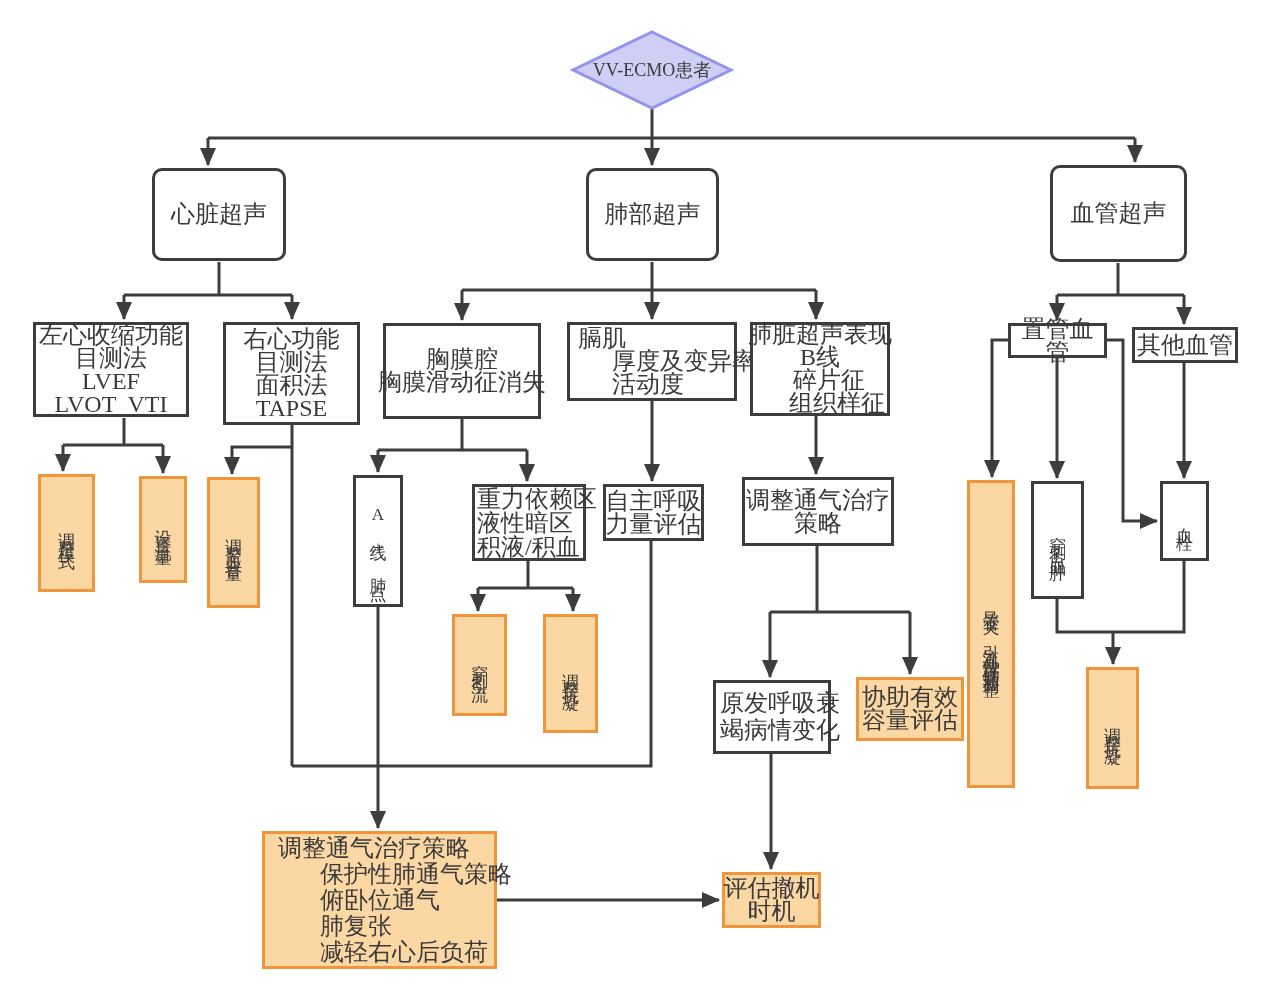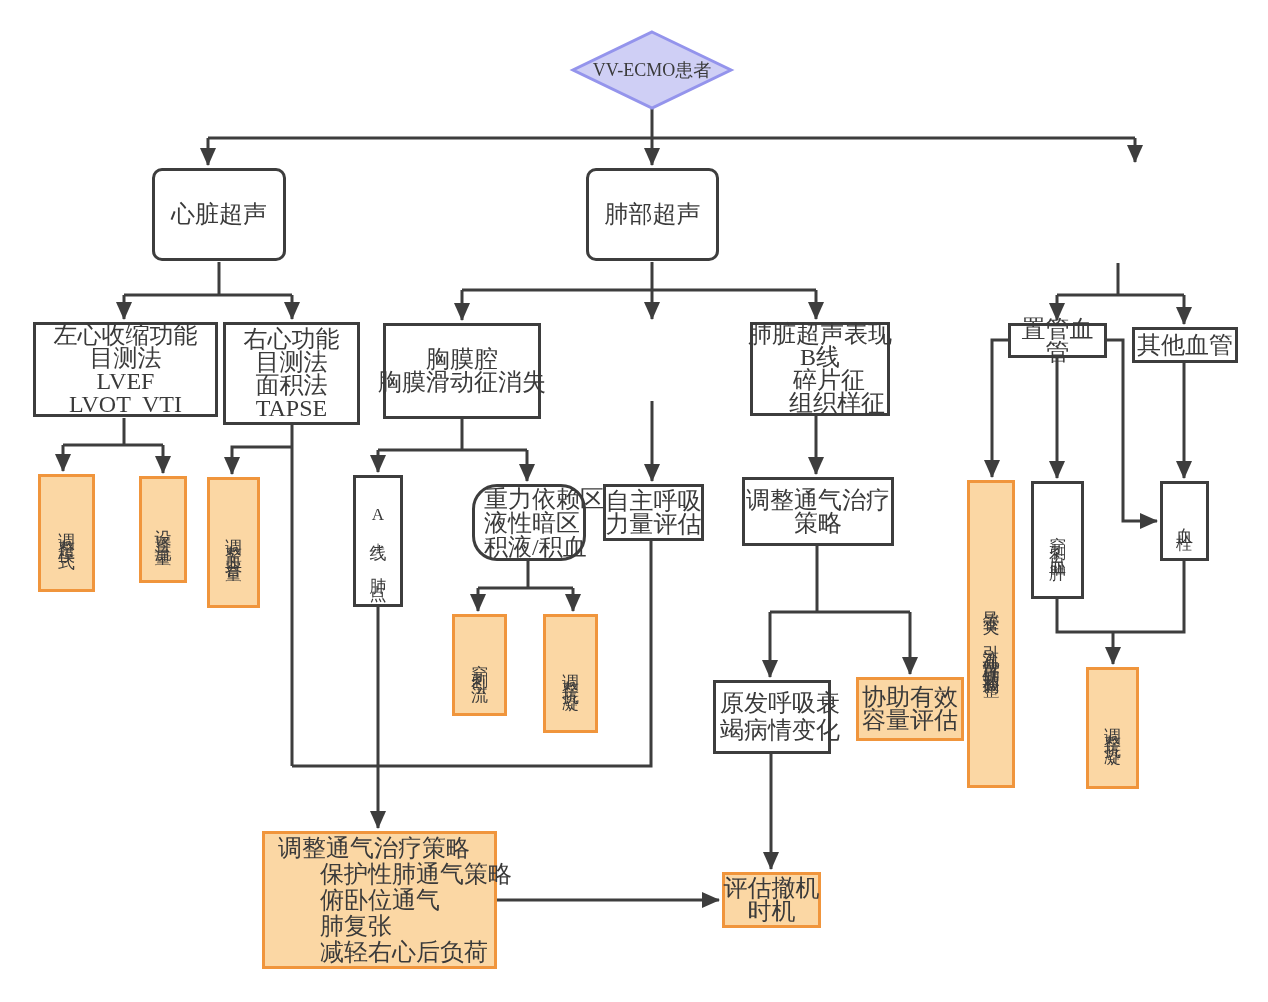--- a/index.html
+++ b/index.html
@@ -26,21 +26,21 @@
   .rounded{border-radius:10px;}
   .orange{background:var(--orange-fill);border-color:var(--orange-border);}
   .vert{
     flex-direction:row;writing-mode:vertical-rl;text-orientation:upright;
     letter-spacing:7px;font-size:17px;line-height:1;
   }
   .vert.tall{letter-spacing:4px;}
   .ln{white-space:pre;}
   .diaphragm-box{align-items:flex-start;text-align:left;padding-left:8px;}
   .diaphragm-box .ln:nth-child(n+2){margin-left:34px;}
-  .gravity-box{align-items:flex-start;text-align:left;padding-left:9px;line-height:24px;border-radius:25px;}
+  .gravity-box{align-items:flex-start;text-align:left;padding-left:2px;line-height:24px;}
   .lungsigns-box .ln:nth-child(3){margin-left:18px;}
   .lungsigns-box .ln:nth-child(4){margin-left:34px;text-align:right;}
   .vent-box{align-items:flex-start;text-align:left;padding-left:13px;line-height:26px;}
   .vent-box .ln:nth-child(n+2){margin-left:42px;}
   .resp-box{line-height:27px;padding-left:16px;}
   .diamond-label{
     position:absolute;display:flex;align-items:center;justify-content:center;
     font-size:18px;background:transparent;border:none;
   }
 </style>
@@ -111,41 +111,47 @@
 
     <polygon class="diamond-shape" points="652,32 731,70 652,108 573,70"></polygon>
   </svg>
 
   <div class="diamond-label" style="left:574px;top:52px;width:156px;height:36px">
     <span>VV-ECMO患者</span>
   </div>
 
   <div class="node rounded" style="left:152px;top:168px;width:134px;height:93px">心脏超声</div>
   <div class="node rounded" style="left:586px;top:168px;width:133px;height:93px">肺部超声</div>
-
-  <div class="node" style="left:33px;top:322px;width:185px;height:95px">
+  <div class="node rounded" style="left:1050px;top:165px;width:137px;height:97px">血管超声</div>
+
+  <div class="node" style="left:33px;top:322px;width:156px;height:95px">
       <div class="ln">左心收缩功能</div>
       <div class="ln">目测法</div>
       <div class="ln">LVEF</div>
       <div class="ln">LVOT  VTI</div>
     </div>
   <div class="node" style="left:223px;top:322px;width:137px;height:103px">
       <div class="ln">右心功能</div>
       <div class="ln">目测法</div>
       <div class="ln">面积法</div>
       <div class="ln">TAPSE</div>
     </div>
 
   <div class="node orange vert" style="left:38px;top:474px;width:57px;height:118px">调整模式</div>
   <div class="node orange vert" style="left:139px;top:476px;width:48px;height:107px">设置流量</div>
   <div class="node orange vert" style="left:207px;top:477px;width:53px;height:131px">调整血容量</div>
 
   <div class="node" style="left:383px;top:323px;width:158px;height:96px">
       <div class="ln">胸膜腔</div>
       <div class="ln">胸膜滑动征消失</div>
+    </div>
+  <div class="node diaphragm-box" style="left:567px;top:322px;width:170px;height:79px">
+      <div class="ln">膈肌</div>
+      <div class="ln">厚度及变异率</div>
+      <div class="ln">活动度</div>
     </div>
   <div class="node lungsigns-box" style="left:750px;top:322px;width:140px;height:94px">
       <div class="ln">肺脏超声表现</div>
       <div class="ln">B线</div>
       <div class="ln">碎片征</div>
       <div class="ln">组织样征</div>
     </div>
 
   <div class="node vert" style="left:353px;top:475px;width:50px;height:132px">A线+肺点</div>
   <div class="node gravity-box" style="left:472px;top:484px;width:114px;height:77px">

